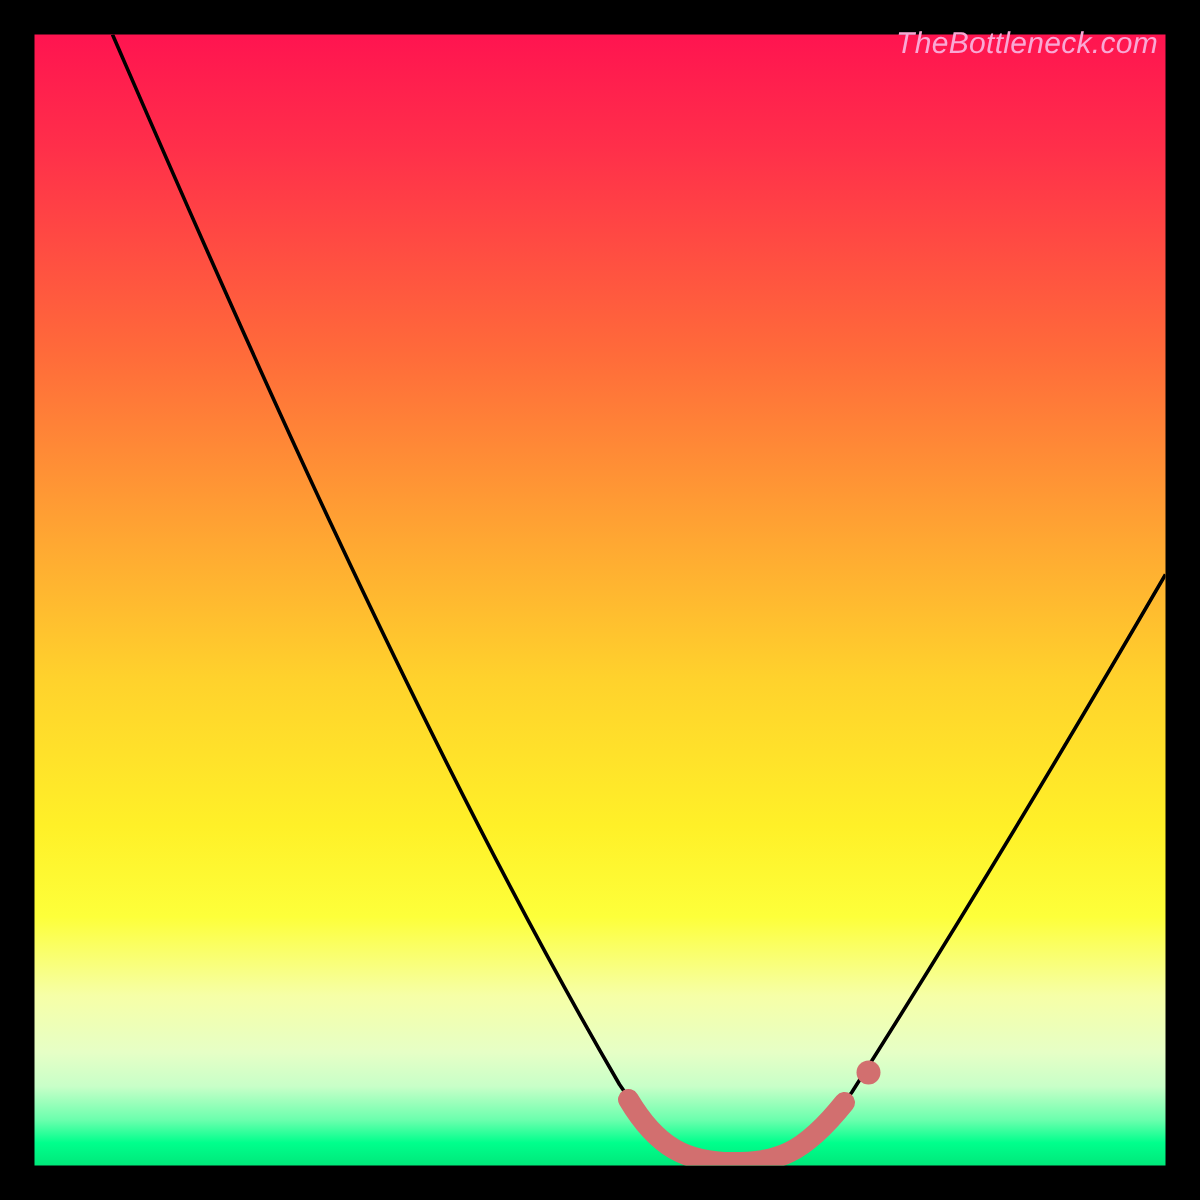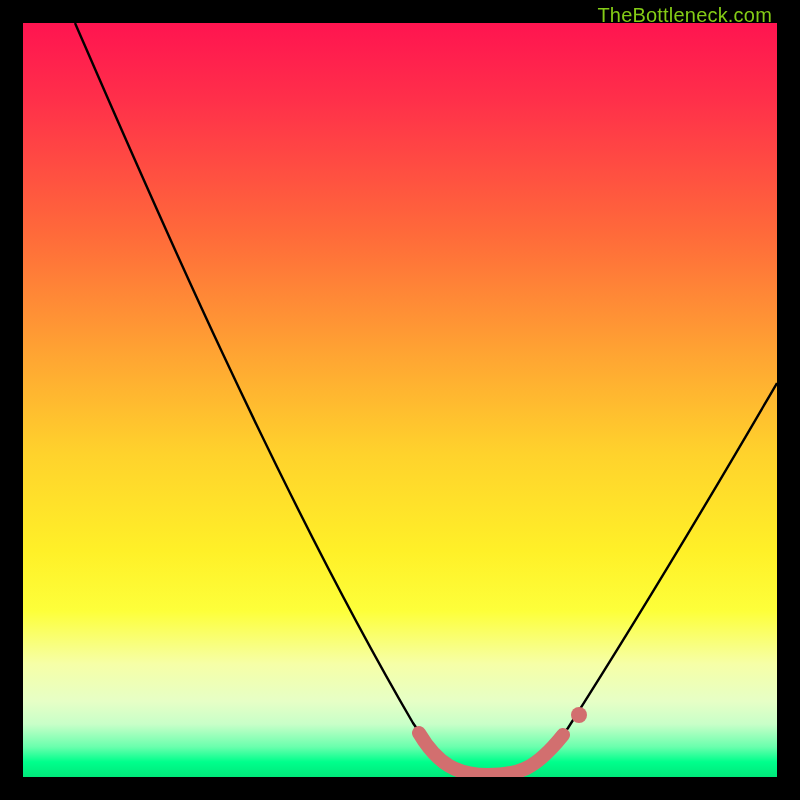--- a/index.html
+++ b/index.html
@@ -36,27 +36,28 @@
       #f6ffa7 85%,
       #e6ffc6 90%,
       #c8ffc8 93%,
       #6affad 96%,
       #00ff8c 98%,
       #00e87a 100%
     );
   }
   .watermark {
     position: absolute;
-    top: 4px;
+    top: 18px;
     right: 28px;
-    color: #84cc16;
+    color: #f9a8d4;
     font-size: 20px;
     font-weight: 500;
     letter-spacing: 0.2px;
     z-index: 5;
+    font-style: italic;
   }
   svg.curve {
     position: absolute;
     left: 23px;
     top: 23px;
     width: 754px;
     height: 754px;
     z-index: 3;
   }
 </style>

